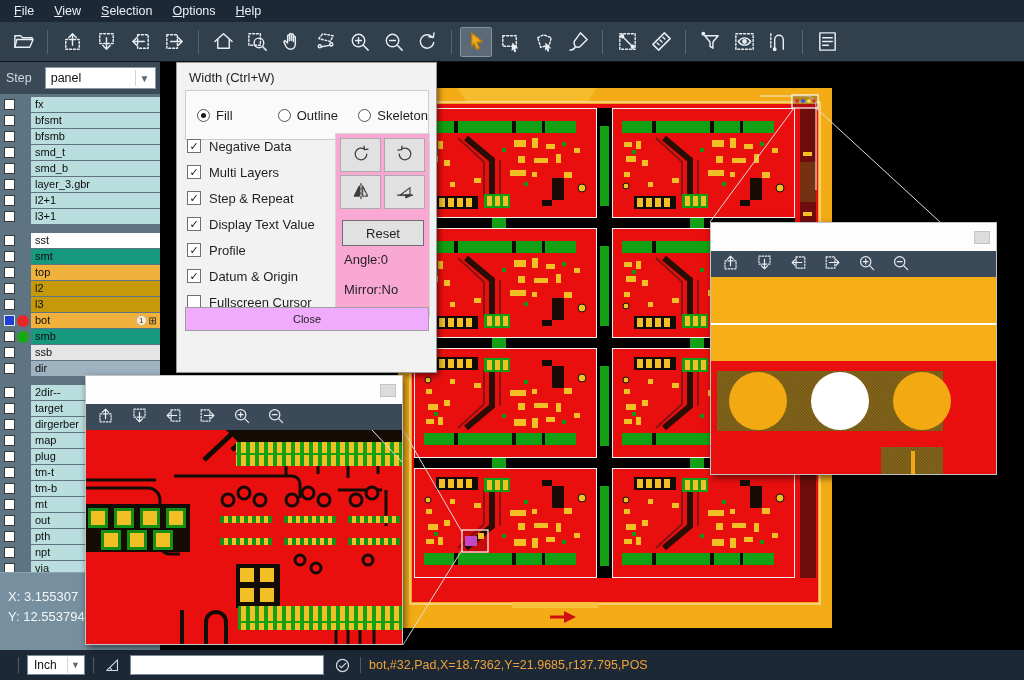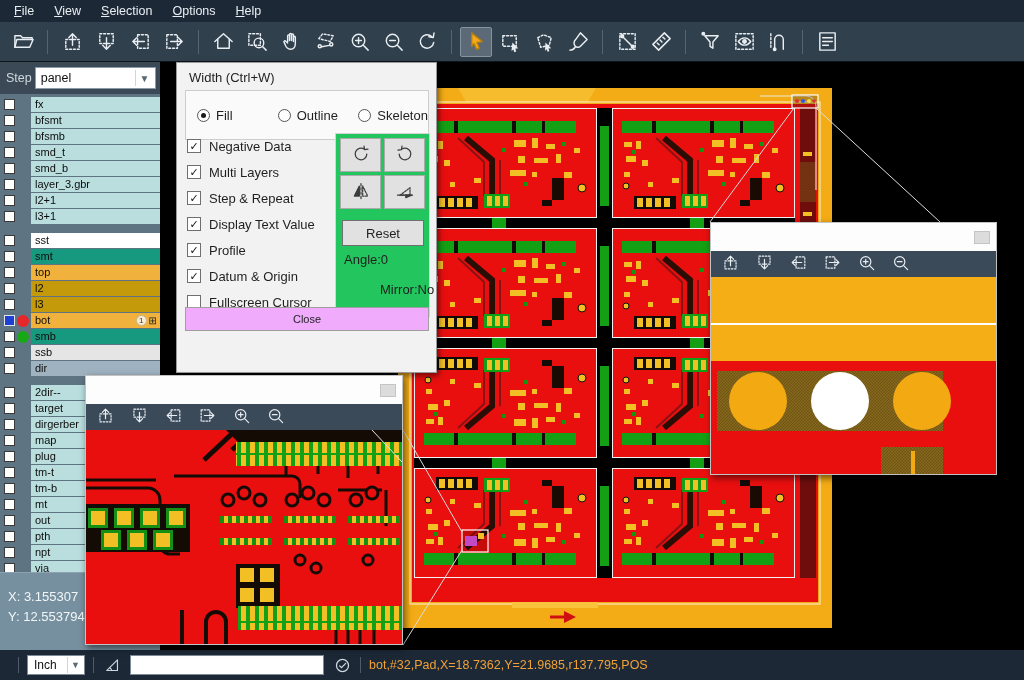--- a/index.html
+++ b/index.html
@@ -18,21 +18,21 @@
   .tb-btn.active { background:#5b6a76; border-color:#8494a0; }
   .tb-btn svg { width:23px; height:23px; display:block; }
   .tb-sep { width:1px; height:24px; background:#55646f; margin:0 7px; }
 
   
   .main { flex:1 1 auto; display:flex; position:relative; min-height:0; }
 
   
   .sidebar { width:160px; background:#5f7483; display:flex; flex-direction:column; flex:0 0 auto; }
   .step-row { height:32px; background:#3b4956; display:flex; align-items:center; padding:0 4px 0 6px; flex:0 0 auto; }
-  .step-label { color:#cdd7de; font-size:12.5px; margin-right:3px; }
+  .step-label { color:#cdd7de; font-size:12.5px; margin-right:13px; }
   .step-select { flex:1; height:22px; background:#fff; border:1px solid #8a9aa6; display:flex; align-items:center; font-size:12.5px; color:#111; padding-left:5px; position:relative; }
   .step-select .chev { position:absolute; right:2px; top:2px; bottom:2px; width:18px; border-left:1px solid #cfd6da; display:flex; align-items:center; justify-content:center; color:#5a6a74; font-size:10px; }
   .layer-list { flex:1 1 auto; overflow:hidden; padding-top:3px; }
   .layer-gap { height:8px; }
   .layer-row { height:15px; margin-bottom:1px; display:flex; align-items:center; }
   .cb { width:11px; height:11px; background:#fff; border:1px solid #3a3a3a; margin-left:4px; flex:0 0 auto; }
   .cb.cb-on { background:#1d3fd4; border-color:#dfe6ec; }
   .ind { width:12px; height:12px; border-radius:50%; margin-left:2px; flex:0 0 auto; }
   .ind.none { background:transparent; }
   .layer-label { flex:1 1 auto; height:15px; line-height:15px; margin-left:2px; padding-left:4px; font-size:11px; color:#0d0d0d; white-space:nowrap; overflow:hidden; display:flex; align-items:center; }
@@ -64,27 +64,27 @@
   .dlg-close { width:22px; height:19px; background:#d34a4a; color:#fff; font-size:10px; display:flex; align-items:center; justify-content:center; margin-right:5px; border:1px solid #b83c3c; }
   .dlg-body { position:relative; height:280px; font-size:13px; color:#1f1f1f; }
   .dlg-width-label { position:absolute; left:12px; top:7px; }
   .radio-box { position:absolute; left:8px; top:27px; width:244px; height:50px; background:#fafafa; border:1px solid #cdcdcd; display:flex; align-items:center; }
   .radio-item { display:flex; align-items:center; margin-left:11px; flex:1; }
   .radio-dot { width:13px; height:13px; border-radius:50%; border:1px solid #555; background:#fff; margin-right:6px; position:relative; flex:0 0 auto; }
   .radio-dot.sel::after { content:""; position:absolute; left:3px; top:3px; width:5px; height:5px; border-radius:50%; background:#1a1a1a; }
   .dlg-checks { position:absolute; left:10px; top:70px; }
   .chk-row { height:26px; display:flex; align-items:center; }
   .chk-box { width:14px; height:14px; background:#fff; border:1px solid #6f6f6f; margin-right:8px; display:flex; align-items:center; justify-content:center; font-size:11px; color:#111; flex:0 0 auto; }
-  .side-panel { position:absolute; left:158px; top:70px; width:95px; height:184px; background:#22c55e; border:1px solid #d5d5d5; }
+  .side-panel { position:absolute; left:158px; top:70px; width:95px; height:184px; background:#f9a8d4; border:1px solid #d5d5d5; }
   .xform-grid { position:absolute; left:4px; top:4px; width:86px; display:flex; flex-wrap:wrap; gap:3px; }
   .xform-btn { width:41px; height:34px; background:#e1e1e1; border:1px solid #ababab; display:flex; align-items:center; justify-content:center; }
   .xform-btn svg { width:20px; height:20px; }
   .reset-btn { position:absolute; left:6px; top:86px; width:82px; height:26px; background:#e1e1e1; border:1px solid #707070; font-size:13px; display:flex; align-items:center; justify-content:center; }
   .angle-text { position:absolute; left:8px; top:118px; font-size:13px; }
-  .mirror-text { position:absolute; left:8px; top:148px; font-size:13px;margin-left:36px; }
+  .mirror-text { position:absolute; left:8px; top:148px; font-size:13px; }
   .close-btn { position:absolute; left:8px; top:244px; width:244px; height:24px; background:#f0abfc; border:1px solid #9f9f9f; font-size:11px; display:flex; align-items:center; justify-content:center; }
 
   
   .magwin { position:absolute; background:#fff; border:1px solid #c2c2c2; z-index:40; box-shadow:2px 3px 7px rgba(0,0,0,.55); display:flex; flex-direction:column; }
   .mag1 { left:85px; top:375px; width:318px; height:270px; }
   .mag2 { left:710px; top:222px; width:287px; height:253px; }
   .mag-title { height:28px; background:#fdfdfd; display:flex; align-items:center; justify-content:flex-end; padding-right:6px; flex:0 0 auto; }
   .mag-btn { width:16px; height:13px; background:#dcdcdc; border:1px solid #c4c4c4; }
   .mag-tools { height:26px; background:#3b4a59; display:flex; align-items:center; padding-left:8px; gap:12px; flex:0 0 auto; }
   .mag-tb { width:22px; height:20px; display:flex; align-items:center; justify-content:center; }

